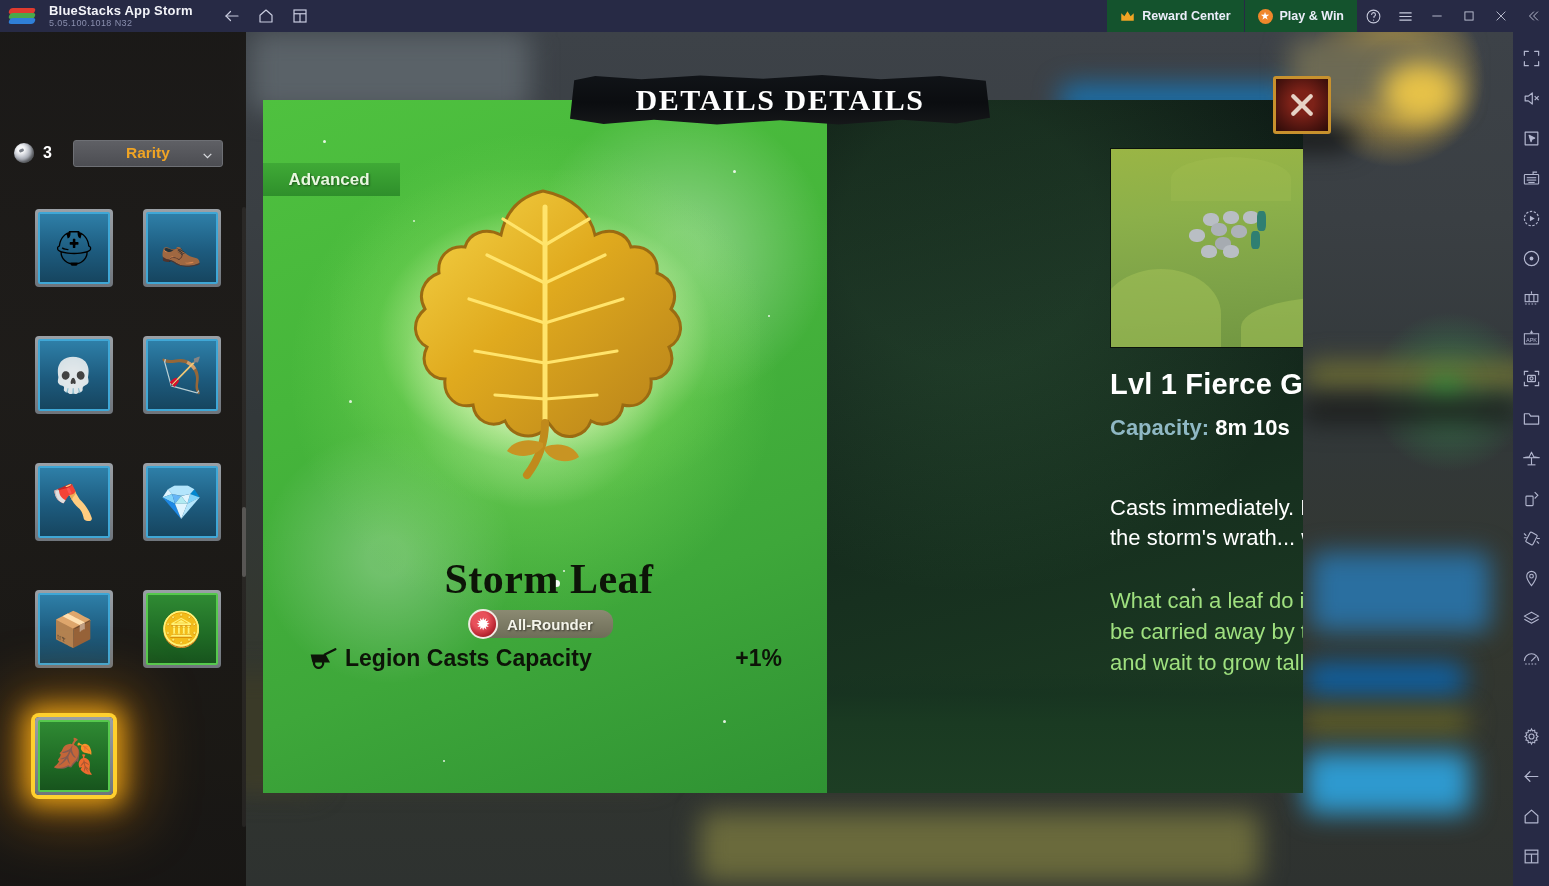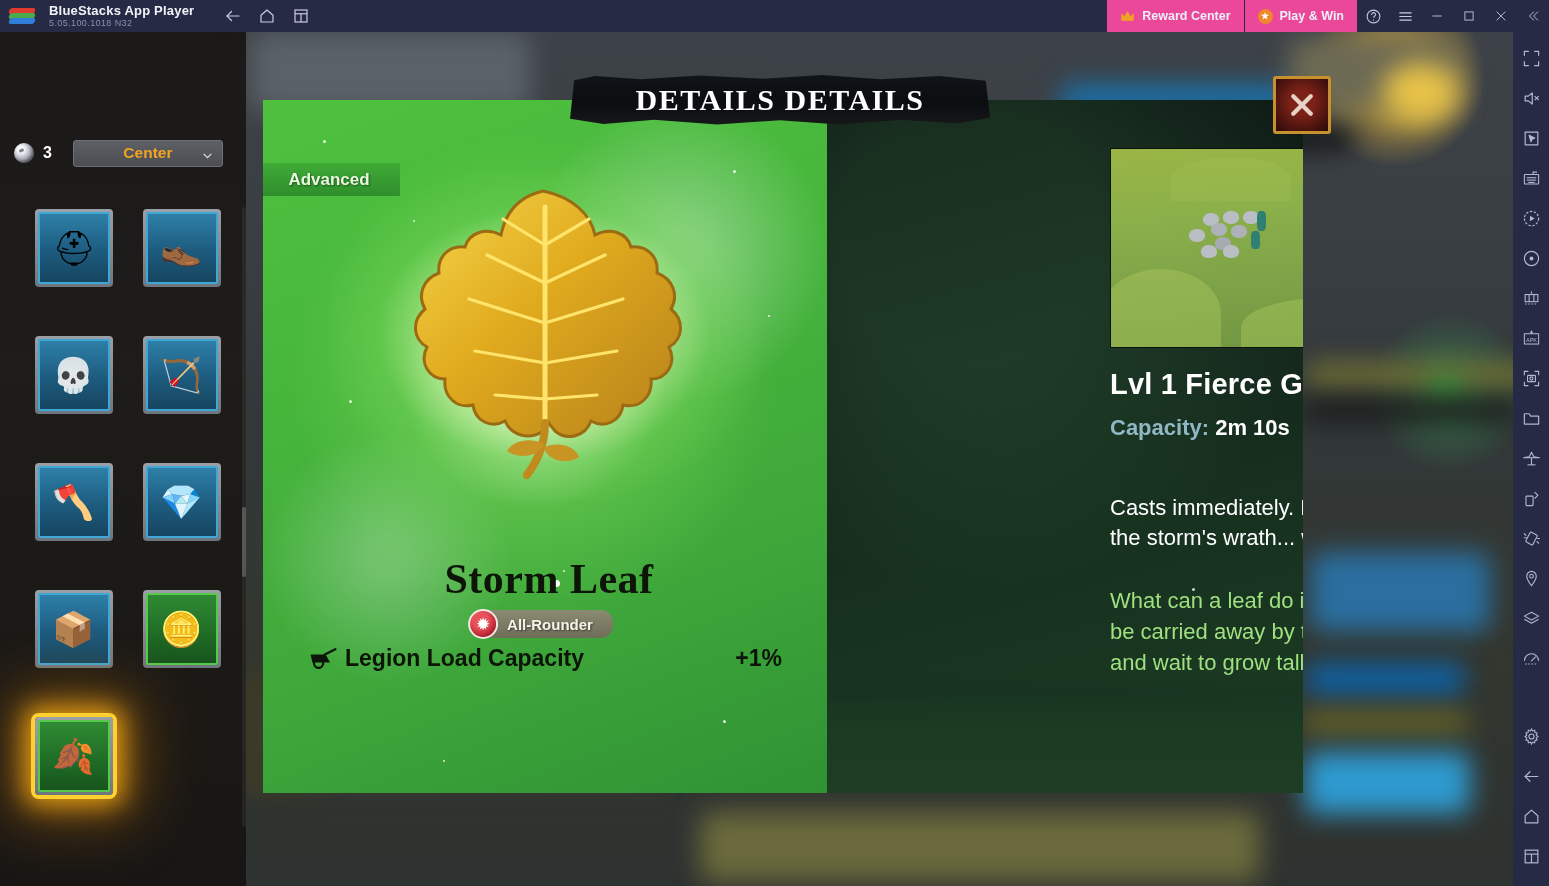--- a/index.html
+++ b/index.html
@@ -18,21 +18,21 @@
   .bs-logo i:nth-child(2){ background:#4aa94a; top:8px; }
   .bs-logo i:nth-child(3){ background:#2f7fd8; top:13px; }
   .bs-title { display:flex; flex-direction:column; justify-content:center; margin-right:22px; }
   .bs-title .t1 { color:#f2f3f8; font-size:13px; font-weight:bold; line-height:14px; letter-spacing:.2px; }
   .bs-title .t2 { color:#8a8fae; font-size:9px; line-height:11px; letter-spacing:.4px; }
   .tb-icon { width:34px; height:32px; display:flex; align-items:center; justify-content:center;
     color:#c9ccdf; }
   .tb-icon svg { width:18px; height:18px; }
   .tb-spacer { flex:1; }
   .tb-chip { height:32px; display:flex; align-items:center; gap:7px; padding:0 13px;
-    background:#ec4899; color:#eceefa; font-size:12.5px; font-weight:bold; }
+    background:#14532d; color:#eceefa; font-size:12.5px; font-weight:bold; }
   .tb-chip + .tb-chip { margin-left:1px; }
   .chip-crown { width:15px; height:12px; position:relative; }
   .chip-star { width:15px; height:15px; border-radius:50%; background:#f0872b;
     display:flex; align-items:center; justify-content:center; color:#fff; font-size:9px; }
   .win-btn { width:32px; height:32px; display:flex; align-items:center; justify-content:center;
     color:#c8cbdd; }
   .win-btn svg { width:14px; height:14px; }
   .win-btn.help svg, .win-btn.menu svg { width:17px; height:17px; }
 
   
@@ -196,21 +196,21 @@
     <div class="bg-blob" style="left:0px;top:640px;width:320px;height:120px;background:#3a3a28;"></div>
     <div class="bg-blob" style="left:250px;top:0px;width:280px;height:80px;background:#5a6268;"></div>
   </div>
 
   <div class="invpanel">
 
     <div class="inv-topbar">
       <div class="gem"></div>
       <div class="gem-count">3</div>
       <div class="rarity-sel">
-        <span>Center</span>
+        <span>Rarity</span>
         <span class="chev">
           <svg viewBox="0 0 24 24" fill="none" stroke="currentColor" stroke-width="2.4">
               <polyline points="5,9 12,16 19,9"></polyline>
             </svg>
         </span>
       </div>
     </div>
 
     <div class="invgrid">
       <div class="slot blue" style="left:35px;top:12px;">
@@ -326,21 +326,21 @@
       </div>
 
       <div class="stat-row">
         <span class="stat-icon">
           <svg viewBox="0 0 34 24" fill="currentColor">
             <circle cx="12" cy="18" r="5.2" fill="none" stroke="currentColor" stroke-width="2.6"></circle>
             <path d="M3 8 L20 8 L25 17 L5 17 Z"></path>
             <path d="M19 8 L31 2" stroke="currentColor" stroke-width="2.6" fill="none" stroke-linecap="round"></path>
           </svg>
         </span>
-        <span class="stat-label">Legion Load Capacity</span>
+        <span class="stat-label">Legion Casts Capacity</span>
         <span class="stat-value">+1%</span>
       </div>
     </div>
 
     <div class="dlg-right">
       <div class="star" style="left:405px;top:165px;width:3px;height:3px;opacity:.7;"></div>
       <div class="star" style="left:390px;top:280px;width:2px;height:2px;opacity:.6;"></div>
       <div class="star" style="left:365px;top:488px;width:3px;height:3px;opacity:.8;"></div>
 
       <div class="preview">
@@ -360,21 +360,21 @@
         <div class="unit" style="left:112px;top:96px;width:16px;height:13px;background:#b9bec4;"></div>
         <div class="unit" style="left:146px;top:62px;width:9px;height:20px;background:#2f7f72;border-radius:30%;"></div>
         <div class="unit" style="left:140px;top:82px;width:9px;height:18px;background:#2f7f72;border-radius:30%;"></div>
 
       </div>
 
       <div class="skill-title">Lvl 1 Fierce Gale</div>
 
       <div class="kv cooldown">
         <span class="k">Capacity:</span>
-        <span class="v">2m 10s</span>
+        <span class="v">8m 10s</span>
       </div>
 
 
       <div class="desc">Casts immediately. Let them suffer the storm's wrath... well, displeasure.</div>
       <div class="flavor">What can a leaf do if it doesn't want to be carried away by the wind? Only sit and wait to grow tall.</div>
     </div>
 
     <div class="clip-mask"></div>
 
     <div class="dlg-header">
@@ -390,21 +390,21 @@
     </svg>
   </div>
 
   <div class="titlebar">
     <div class="bs-logo">
         <i></i>
         <i></i>
         <i></i>
       </div>
     <div class="bs-title">
-      <div class="t1">BlueStacks App Player</div>
+      <div class="t1">BlueStacks App Storm</div>
       <div class="t2">5.05.100.1018  N32</div>
     </div>
     <div class="tb-icon">
       <svg viewBox="0 0 24 24" fill="none" stroke="currentColor" stroke-width="1.6" stroke-linecap="round">
           <line x1="20" y1="12" x2="4" y2="12"></line>
           <polyline points="10,6 4,12 10,18"></polyline>
         </svg>
     </div>
     <div class="tb-icon">
       <svg viewBox="0 0 24 24" fill="none" stroke="currentColor" stroke-width="1.6" stroke-linejoin="round">

